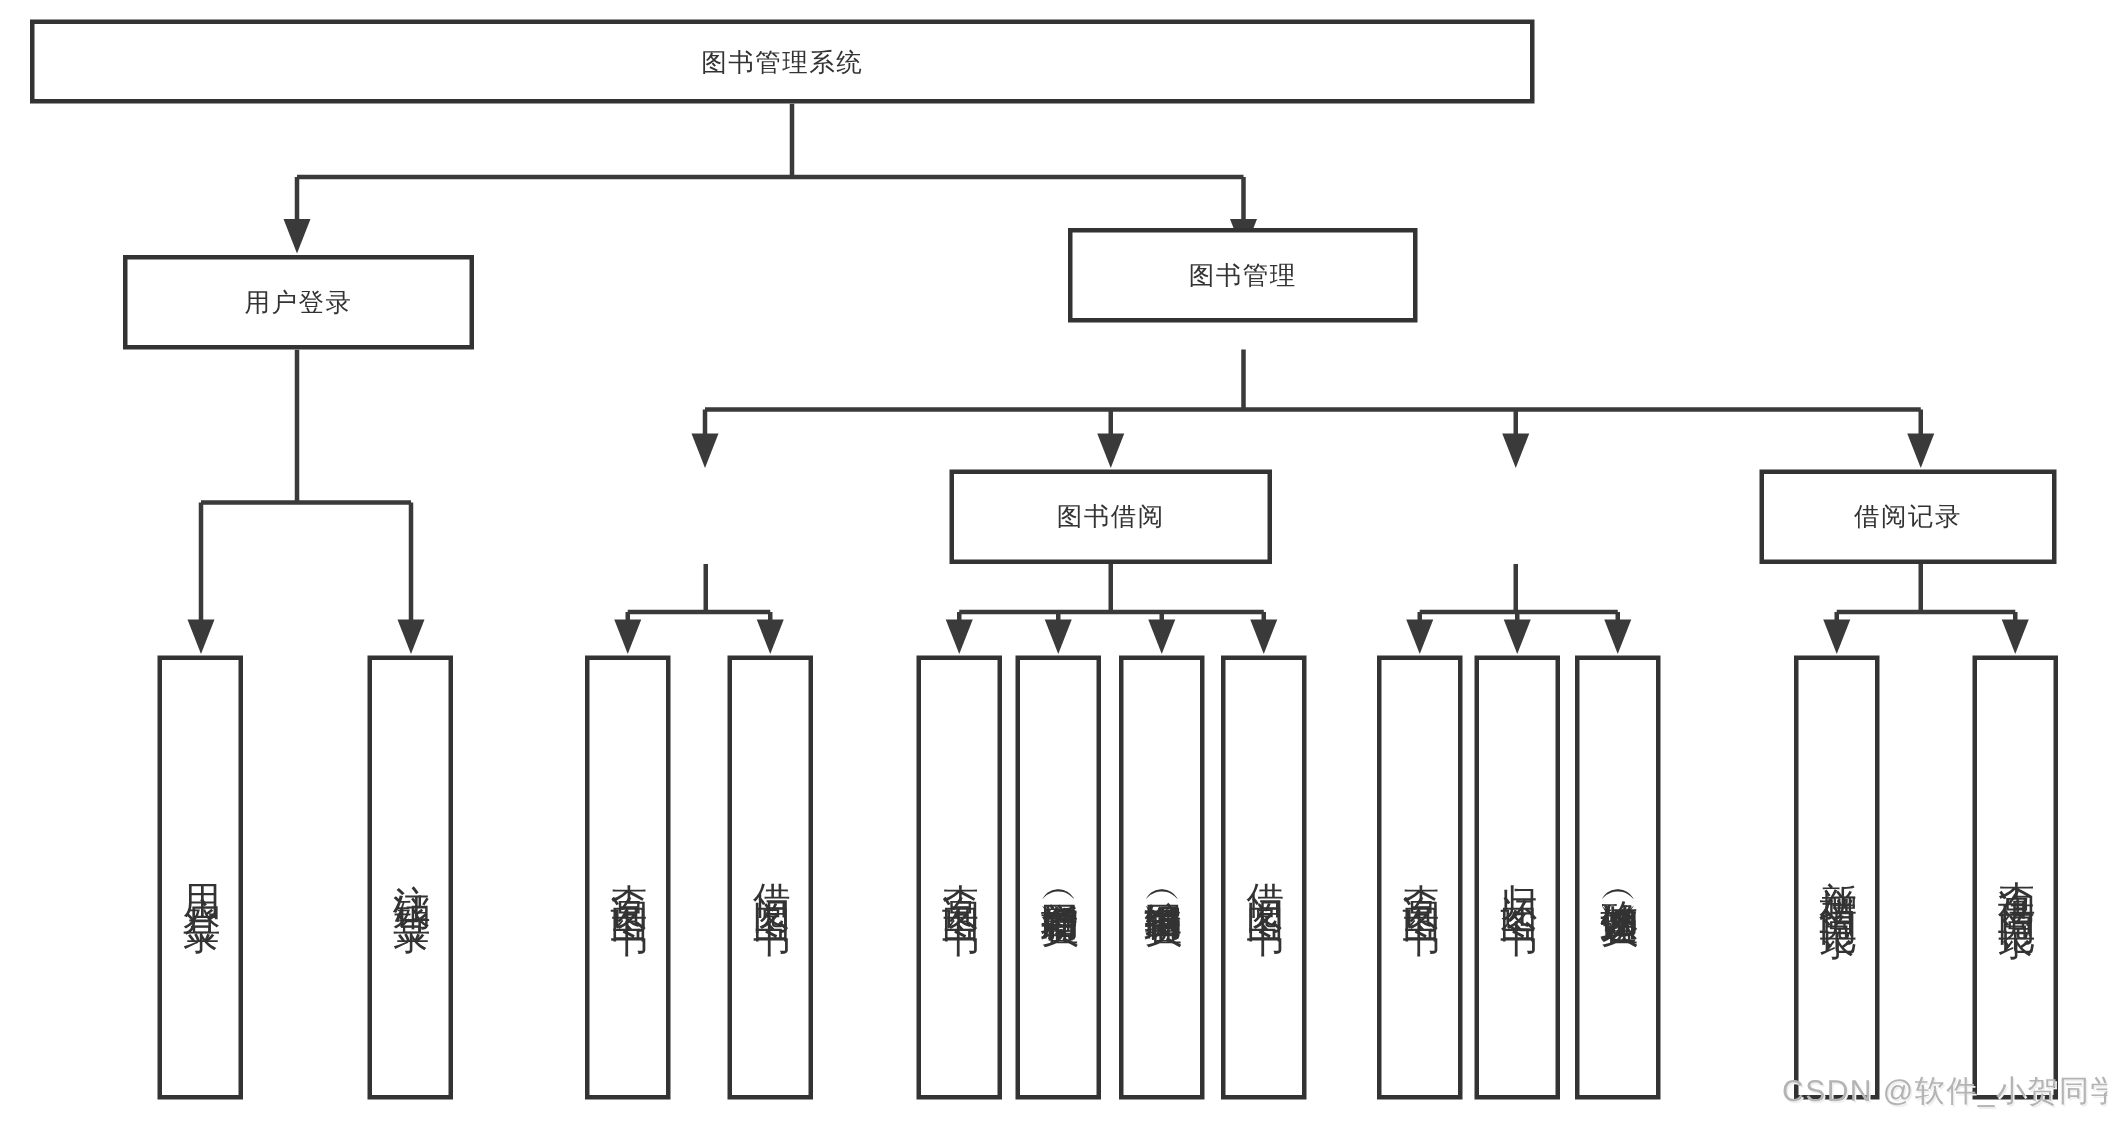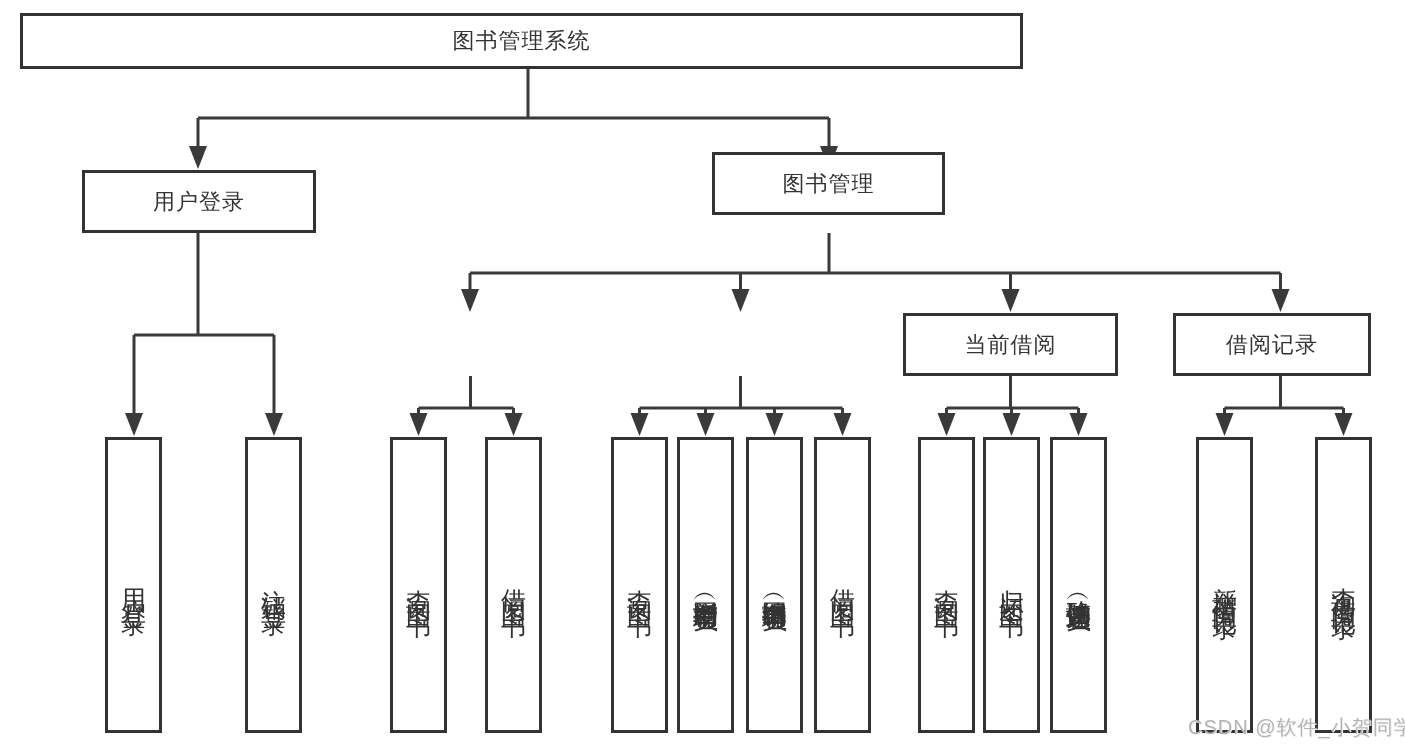--- a/index.html
+++ b/index.html
@@ -19,21 +19,21 @@
     position:absolute;
     box-sizing:border-box;
     border:3px solid #333333;
     background:#ffffff;
     color:#333333;
     display:flex;
     align-items:center;
     justify-content:center;
     text-align:center;
   }
-  .hbox { font-size:22px; letter-spacing:1px; }
+  .hbox { font-size:17px; letter-spacing:1px; }
   .vbox {
     writing-mode:vertical-rl;
     font-size:25px;
     line-height:1;
   }
   
   .b-root { left:20px;  top:13px;  width:1003px; height:56px; }
   
   .b-l2a  { left:82px;  top:170px; width:234px;  height:63px; }
   .b-l2b  { left:712px; top:152px; width:233px;  height:63px; }
@@ -108,21 +108,21 @@
       <use href="#arrowhead" x="1224.5" y="436"></use>
       <use href="#arrowhead" x="1343.5" y="436"></use>
     </g>
   </svg>
 
   <div class="box hbox b-root">图书管理系统</div>
 
   <div class="box hbox b-l2a">用户登录</div>
   <div class="box hbox b-l2b">图书管理</div>
 
-  <div class="box hbox b-l3c">当前借阅</div>
+  <div class="box hbox b-l3b">图书借阅</div>
   <div class="box hbox b-l3d">借阅记录</div>
 
   <div class="box vbox leaf lf1" style="letter-spacing: 8px;">用户登录</div>
   <div class="box vbox leaf lf2" style="letter-spacing: 8px;">注销登录</div>
   <div class="box vbox leaf lf3" style="letter-spacing: 8px;">查询图书</div>
   <div class="box vbox leaf lf4" style="letter-spacing: 8px;">借阅图书</div>
   <div class="box vbox leaf lf5" style="letter-spacing: 8px;">查询图书</div>
   <div class="box vbox leaf lf6" style="letter-spacing: 1px;">新增图书（管理员）</div>
   <div class="box vbox leaf lf7" style="letter-spacing: 1px;">编辑图书（管理员）</div>
   <div class="box vbox leaf lf8" style="letter-spacing: 8px;">借阅图书</div>

